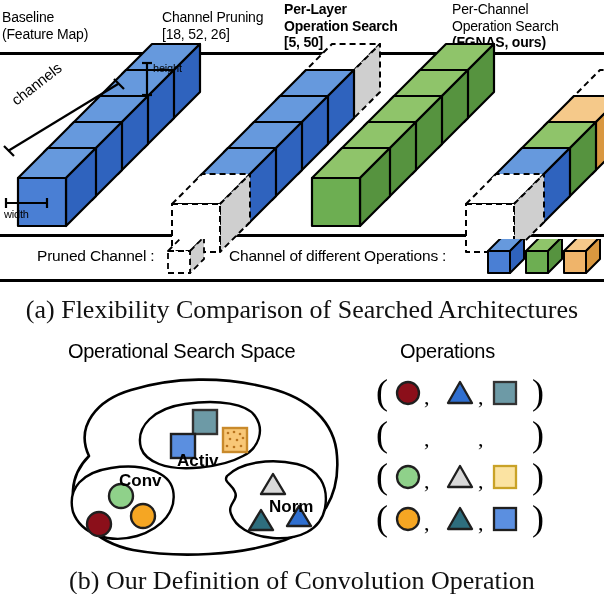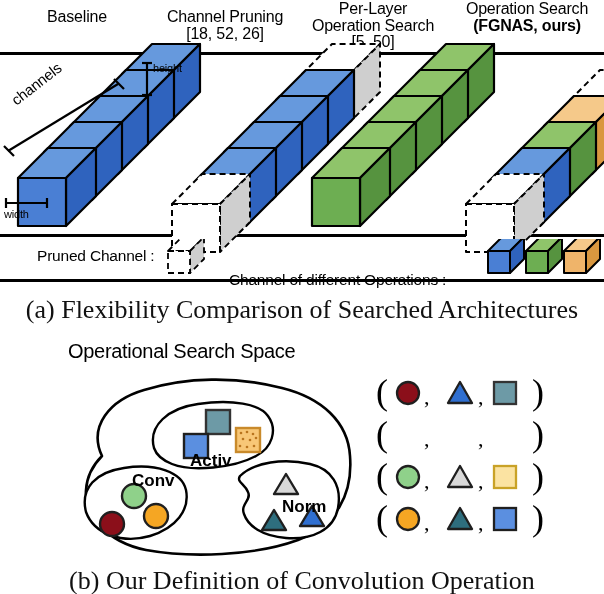--- a/index.html
+++ b/index.html
@@ -9,95 +9,97 @@
     color:#000;
   }
   
   #panel-a{position:absolute;left:0;top:0;width:604px;height:283px;}
   .hrule{position:absolute;left:0;width:604px;height:3px;background:#000;}
   #rule-top{top:52px;}
   #rule-mid{top:234px;}
   #rule-bot{top:279px;}
 
   .col-head{
-    position:absolute;top:2px;width:150px;text-align:center;
-    font-size:16px;line-height:16.6px;letter-spacing:-0.2px;
+    position:absolute;top:2px;width:150px;text-align:left;
+    font-size:14px;line-height:16.6px;letter-spacing:-0.2px;
   }
   .col-head .b{font-weight:bold;}
   #head-0{left:2px;top:9px;}
-  #head-1{left:150px;top:9px;}
-  #head-2{left:298px;top:1px;}
+  #head-1{left:162px;top:9px;}
+  #head-2{left:284px;top:1px;font-weight:bold;}
   #head-3{left:452px;top:1px;}
 
   
   .stage{position:absolute;}
   .stage svg{display:block;overflow:visible;}
 
   .lbl{position:absolute;font-size:11px;letter-spacing:-0.2px;}
   #lbl-height{left:153px;top:62px;}
   #lbl-width{left:4px;top:208px;}
   #lbl-channels{
     left:8px;top:95px;transform:rotate(-38deg);transform-origin:left top;
     font-size:15px;
   }
 
   
   #legend{position:absolute;left:4px;top:236px;width:604px;height:43px;}
   .leg-text{position:absolute;font-size:15.5px;letter-spacing:-0.2px;top:11px;}
   #leg-pruned-label{left:33px;}
-  #leg-ops-label{left:225px;margin-top:24px;}
+  #leg-ops-label{left:225px;}
   #leg-pruned-cube{position:absolute;left:160px;top:3px;}
   #leg-op-cubes{position:absolute;left:480px;top:3px;}
 
   
   .caption{
     position:absolute;width:604px;text-align:center;
     font-family:"Liberation Serif", serif;font-size:26px;color:#111;
   }
   #caption-a{top:295px;}
   #caption-b{top:566px;}
 
   
   #panel-b{position:absolute;left:0;top:340px;width:604px;height:230px;}
   .b-title{position:absolute;font-size:20px;letter-spacing:-0.3px;}
   #title-space{left:68px;top:0px;}
   #title-ops{left:400px;top:0px;}
 
-  #blob-wrap{position:absolute;left:40px;top:24px;}
+  #blob-wrap{position:absolute;left:27px;top:24px;}
   #ops-wrap{position:absolute;left:372px;top:32px;}
 
   .tuple-row{position:relative;height:42px;width:200px;}
   .tuple-row svg{position:absolute;left:0;top:0;}
   .grp-label{
     font-weight:bold;font-size:17px;fill:#000;
     font-family:"Liberation Sans", sans-serif;
   }
 </style>
 </head>
 <body>
 
 <div id="panel-a">
 
   <div class="hrule" id="rule-top"></div>
   <div class="hrule" id="rule-mid"></div>
   <div class="hrule" id="rule-bot"></div>
 
   <div class="col-head" id="head-0">
     <div>Baseline</div>
+    <div>(Feature Map)</div>
   </div>
   <div class="col-head" id="head-1">
     <div>Channel Pruning</div>
     <div>[18, 52, 26]</div>
   </div>
   <div class="col-head" id="head-2">
     <div>Per-Layer</div>
     <div>Operation Search</div>
     <div>[5, 50]</div>
   </div>
   <div class="col-head" id="head-3">
+    <div>Per-Channel</div>
     <div>Operation Search</div>
     <div class="b">(FGNAS, ours)</div>
   </div>
 
   <div class="stage" id="stack-0" style="left:-4px;top:58px;">
     <svg width="190" height="175" viewBox="0 0 190 175">
         <g>
           <polygon points="126,16 156,-14 204,-14 174,16" fill="#6699DD" stroke="#000" stroke-width="2.2" stroke-linejoin="round"></polygon>
           <polygon points="174,16 204,-14 204,34 174,64" fill="#2F63BE" stroke="#000" stroke-width="2.2" stroke-linejoin="round"></polygon>
           <polygon points="126,16 174,16 174,64 126,64" fill="#4A7FD4" stroke="#000" stroke-width="2.2" stroke-linejoin="round"></polygon>
@@ -273,20 +275,21 @@
           </g>
         </svg>
     </div>
   </div>
 </div>
 
 <div class="caption" id="caption-a">(a) Flexibility Comparison of Searched Architectures</div>
 
 <div id="panel-b">
   <div class="b-title" id="title-space">Operational Search Space</div>
+  <div class="b-title" id="title-ops">Operations</div>
 
   <div id="blob-wrap">
     <svg width="330" height="200" viewBox="0 0 330 200">
 
       <path d="M62 92 C 48 62, 70 36, 104 26 C 146 13, 196 12, 242 24
                C 282 34, 308 58, 310 92 C 313 130, 296 162, 258 176
                C 214 192, 150 194, 106 186 C 66 178, 44 150, 46 126
                C 47 110, 54 100, 62 92 Z" fill="#ffffff" stroke="#000" stroke-width="2.6" stroke-linejoin="round"></path>
 
       <path d="M114 84 C 108 62, 128 44, 158 40 C 192 35, 220 40, 228 52

